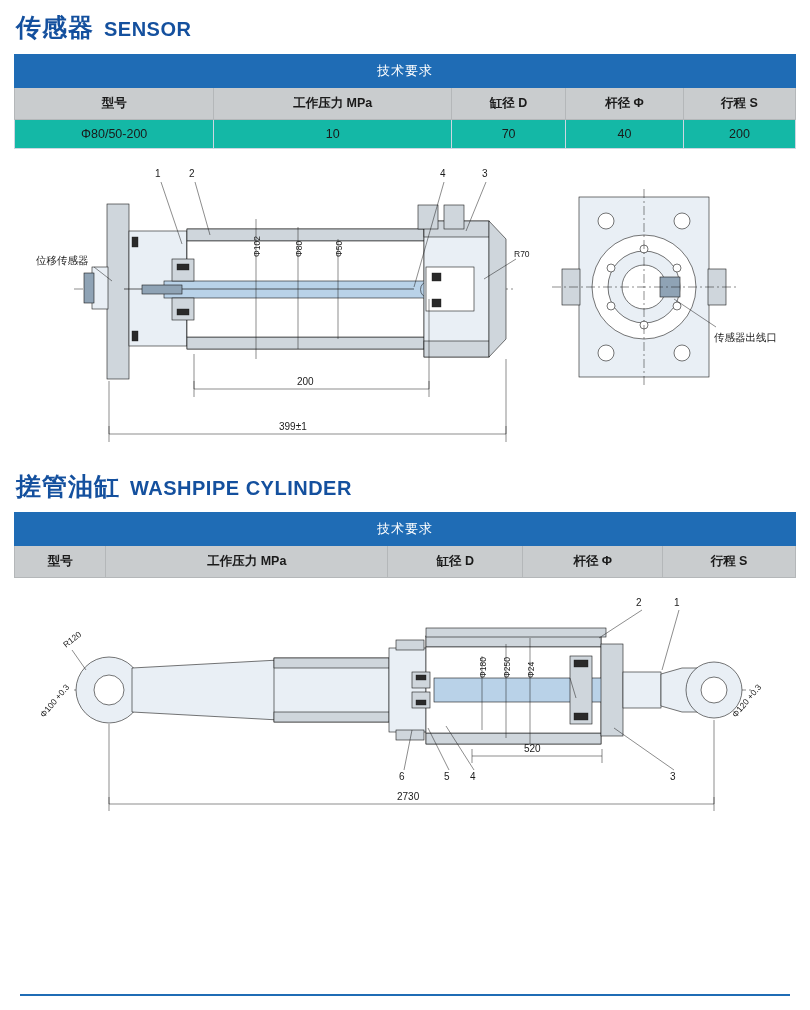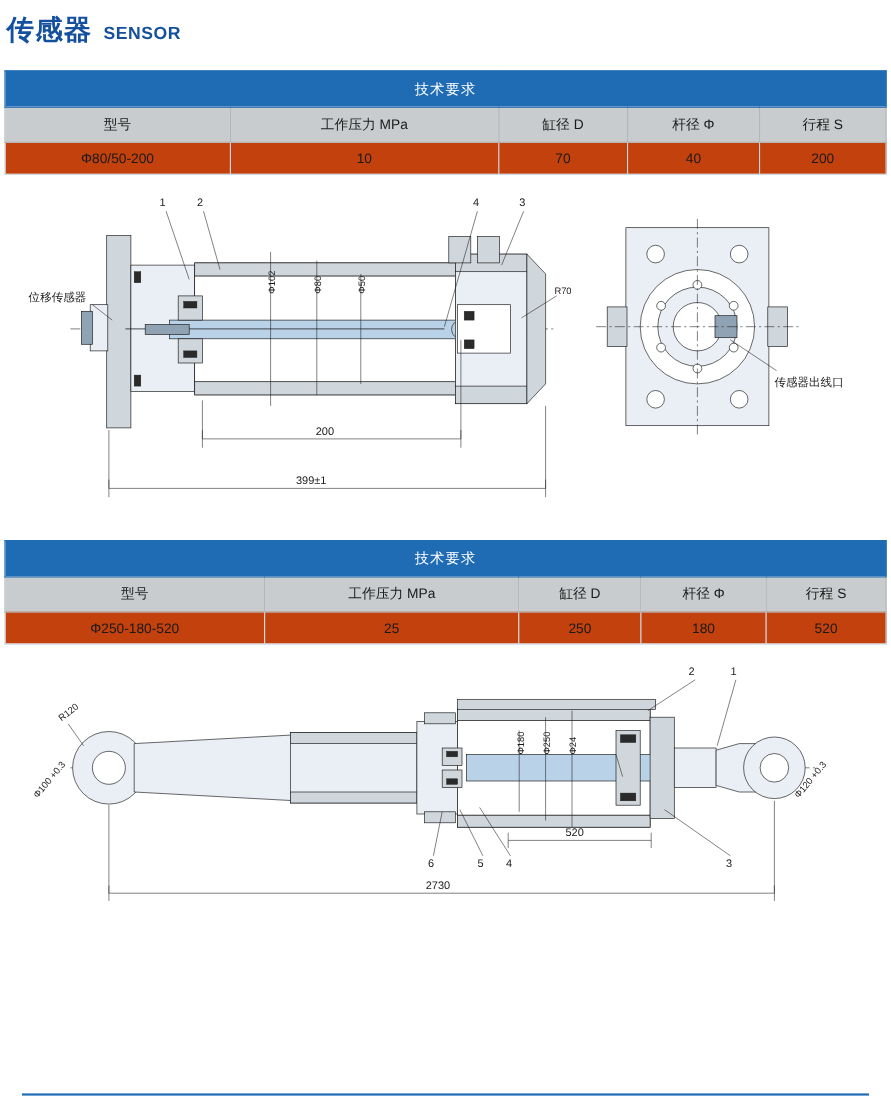--- a/index.html
+++ b/index.html
@@ -13,71 +13,71 @@
     font-family: "Liberation Sans", sans-serif;
     color: #1a1a1a;
     overflow: hidden;
     position: relative;
   }
   .page {
     position: relative;
     width: 810px;
     height: 1010px;
     box-sizing: border-box;
-    padding: 0 4px;
+    padding: 0 14px;
     border-radius: 26px;
   }
   
   .section-title {
     display: flex;
     align-items: baseline;
     gap: 10px;
     padding-top: 14px;
     padding-left: 2px;
   }
   .title-cn {
     font-size: 25px;
     font-weight: bold;
     color: #14509e;
     letter-spacing: 1px;
     line-height: 1.1;
   }
   .title-en {
-    font-size: 16px;
+    font-size: 20px;
     font-weight: bold;
     color: #14509e;
     letter-spacing: 0.5px;
   }
   
   table.spec {
     width: 100%;
     border-collapse: collapse;
-    margin-top: 22px;
+    margin-top: 12px;
     font-size: 12.5px;
   }
   table.spec .hdr-band td {
     background: #1f6cb5;
     color: #ffffff;
     text-align: center;
     font-size: 13px;
     padding: 7px 0;
     border: 1px solid #1f6cb5;
     letter-spacing: 1px;
   }
   table.spec .col-head td {
     background: #c9ccce;
     color: #1a1a1a;
     text-align: center;
-    font-weight: normal;
+    font-weight: bold;
     padding: 7px 0;
     border: 1px solid #b4b7b9;
     font-size: 12.5px;
   }
   table.spec .val-row td {
-    background: #c2410c;
+    background: #14b8a6;
     color: #1a1a1a;
     text-align: center;
     padding: 7px 0;
     border: 1px solid #cdd6e1;
     font-size: 12.5px;
   }
   
   .drawing {
     position: relative;
     width: 100%;
@@ -265,39 +265,36 @@
       <rect class="fill-dk" x="646" y="128" width="20" height="20"></rect>
 
       <line class="ln-center" x1="538" y1="138" x2="724" y2="138"></line>
       <line class="ln-center" x1="630" y1="40" x2="630" y2="236"></line>
 
       <line class="ln-dim" x1="660" y1="150" x2="702" y2="178"></line>
       <text class="lbl-cn" x="700" y="192">传感器出线口</text>
     </svg>
   </div>
 
+  <div class="section-title">
+    <span class="title-cn">搓管油缸</span>
+    <span class="title-en">WASHPIPE CYLINDER</span>
+  </div>
 
   <table class="spec">
     <tbody>
       <tr class="hdr-band">
         <td colspan="5">技术要求</td>
       </tr>
       <tr class="col-head">
         <td>型号</td>
         <td>工作压力 MPa</td>
         <td>缸径 D</td>
         <td>杆径 Φ</td>
         <td>行程 S</td>
-      </tr>
-      <tr class="val-row">
-        <td>Φ250-180-520</td>
-        <td>25</td>
-        <td>250</td>
-        <td>180</td>
-        <td>520</td>
       </tr>
     </tbody>
   </table>
 
   <div class="drawing dwg2">
     <svg width="770" height="260" viewBox="0 0 770 260" xmlns="http://www.w3.org/2000/svg">
 
       <line class="ln-center" x1="60" y1="112" x2="740" y2="112"></line>
 
       <circle class="fill-lt" cx="95" cy="112" r="33"></circle>

